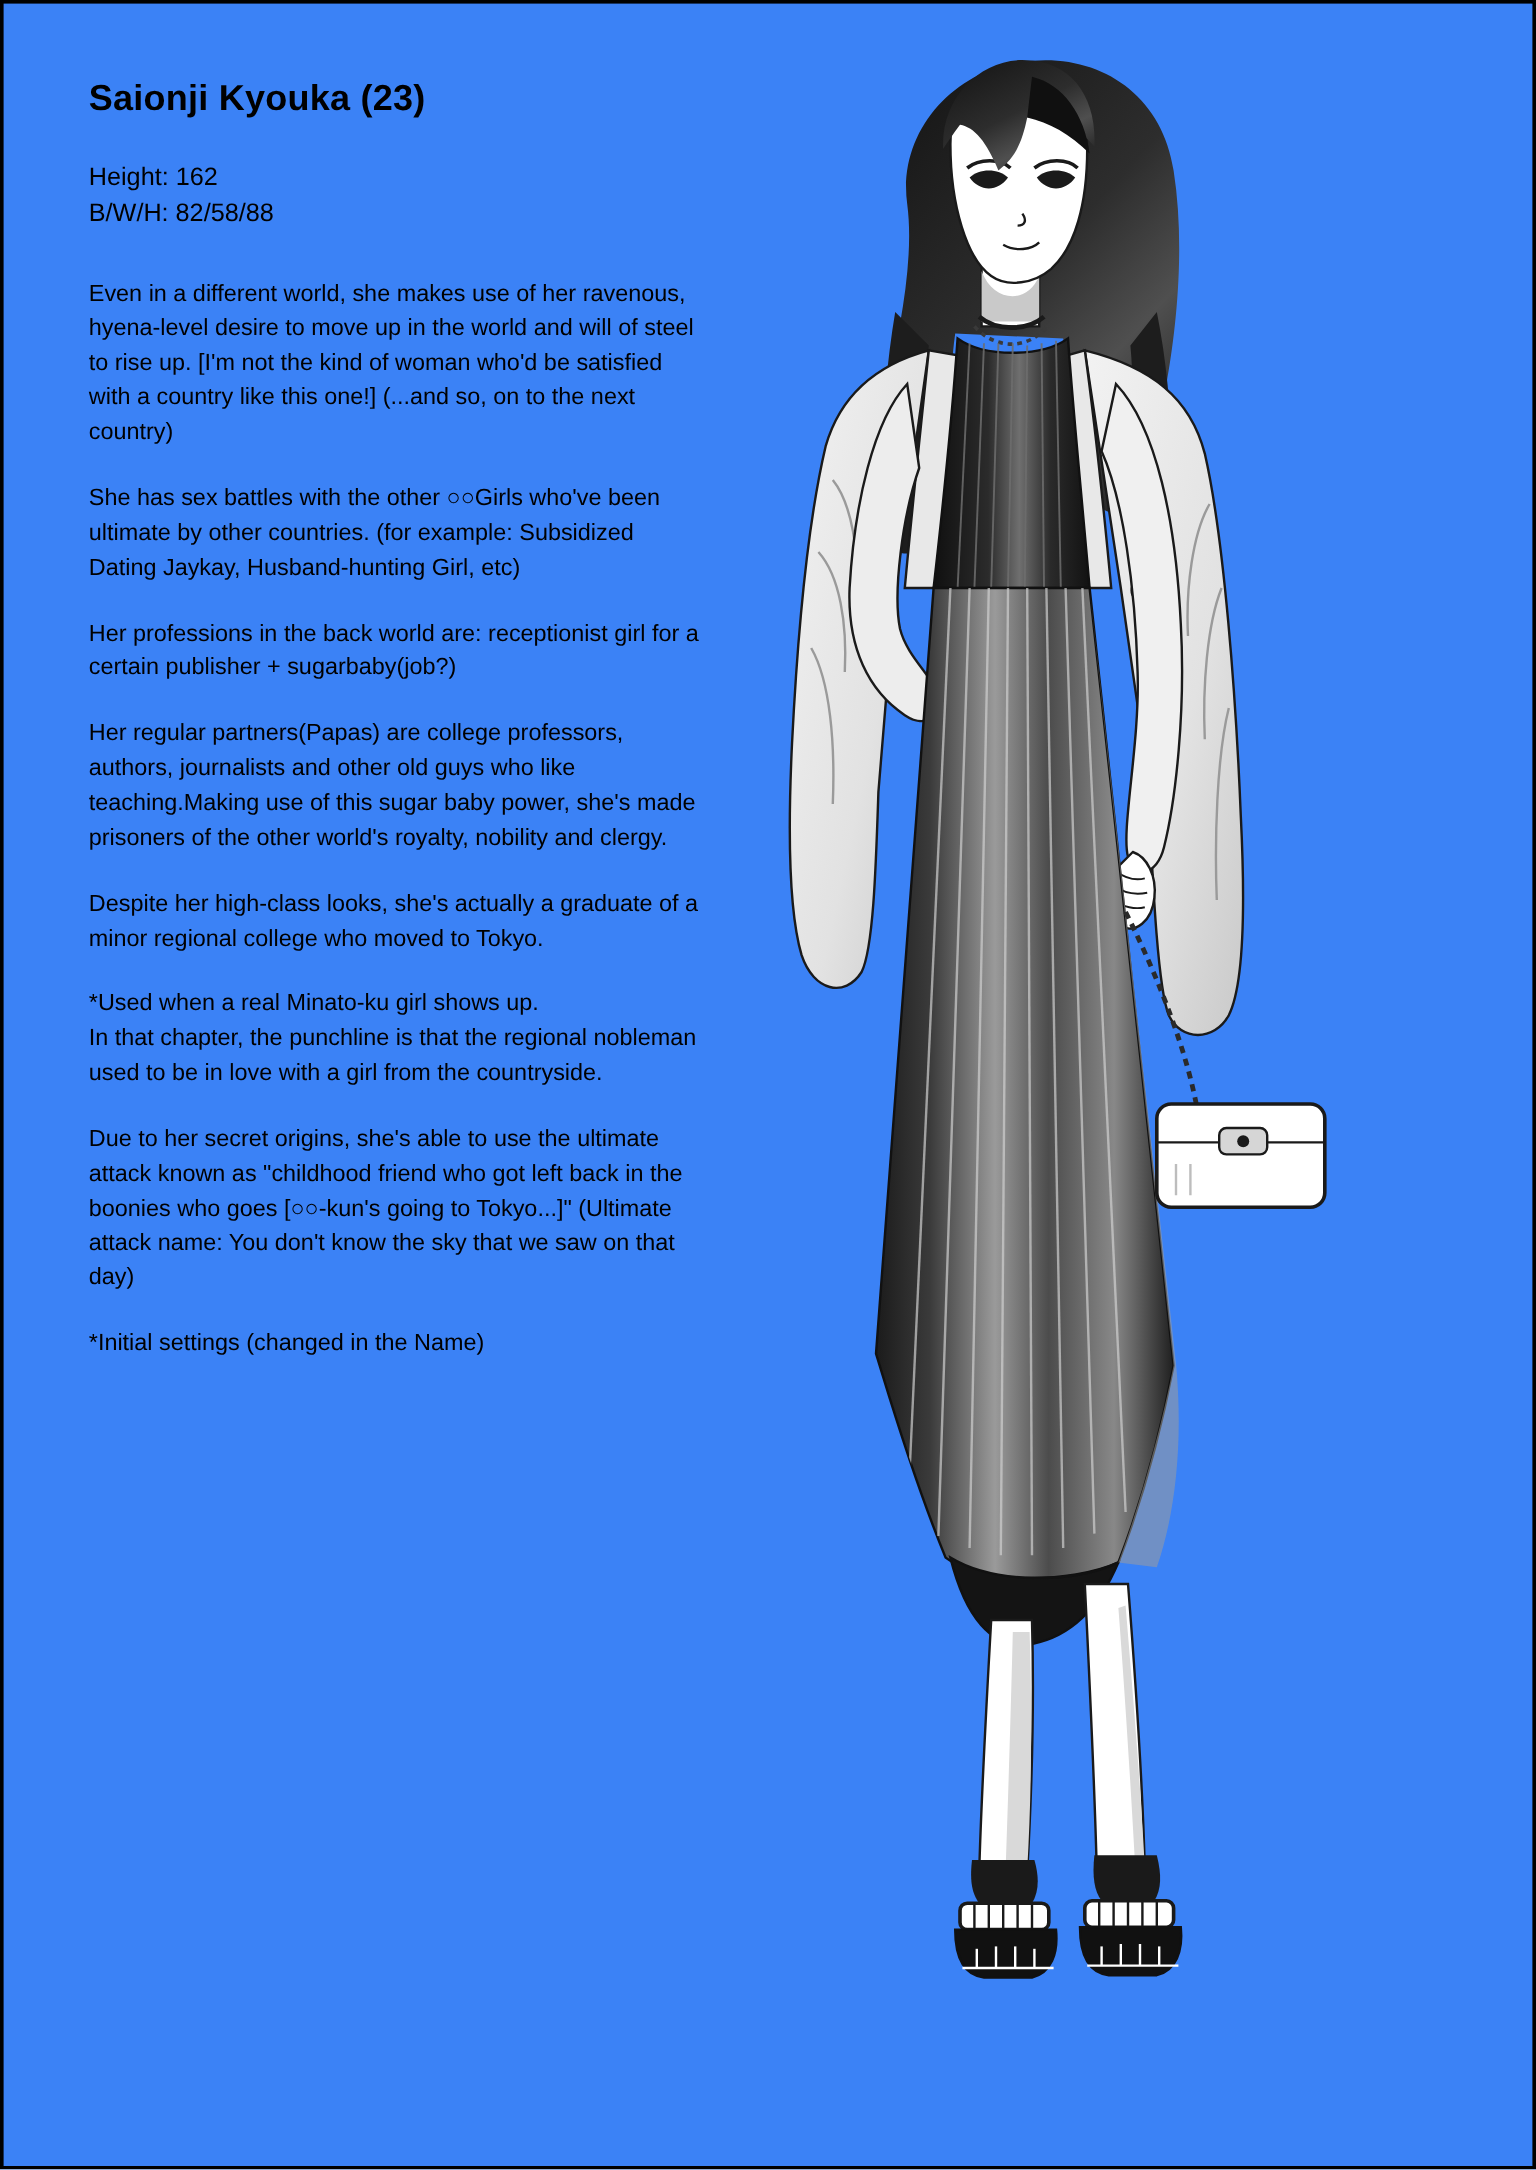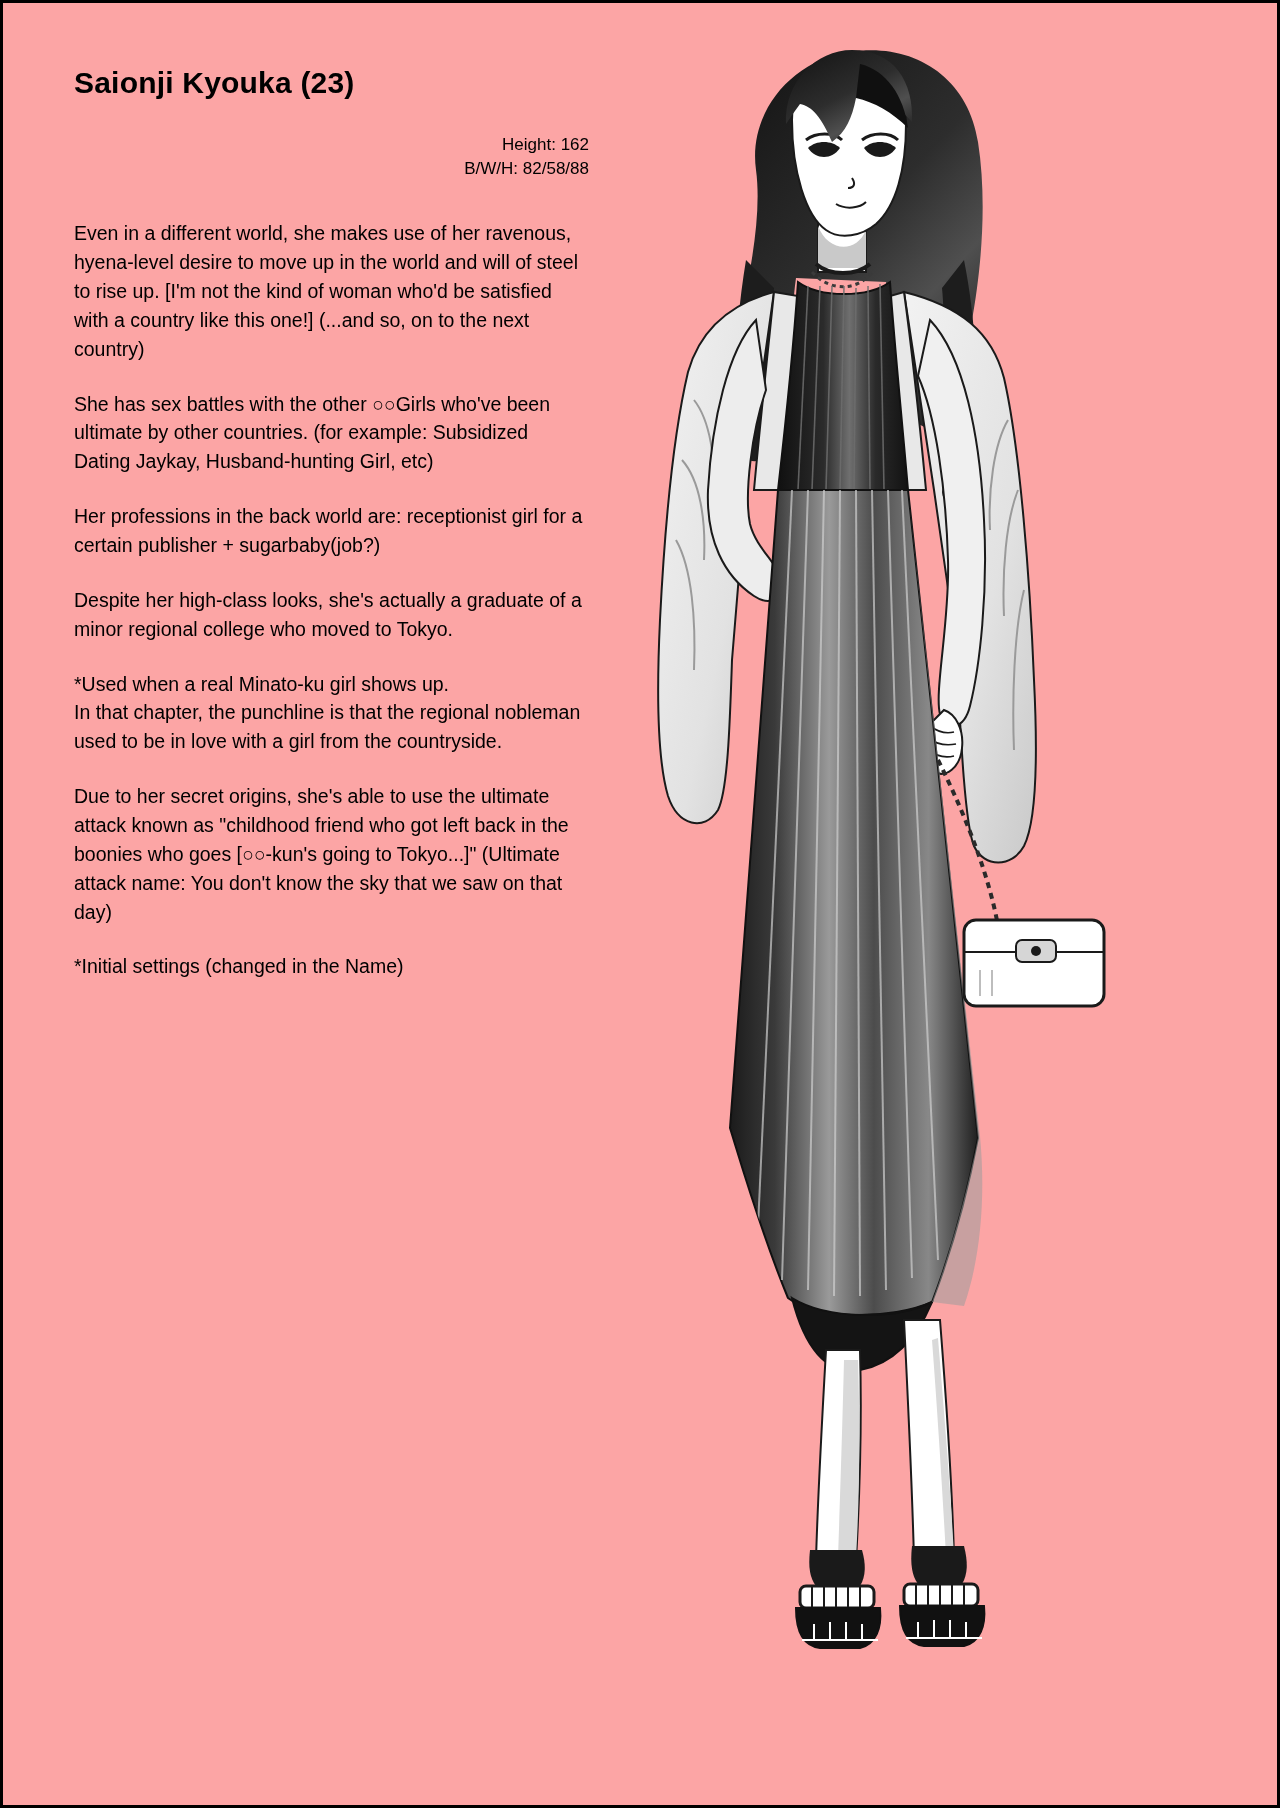--- a/index.html
+++ b/index.html
@@ -8,21 +8,21 @@
     background: #ffffff;
   }
   body {
     font-family: "Liberation Sans", sans-serif;
     color: #000000;
   }
   .page {
     position: relative;
     width: 1280px;
     height: 1808px;
-    background: #fca5a5;
+    background: #3b82f6;
     overflow: hidden;
   }
   
   .page-frame {
     position: absolute;
     left: 0; top: 0; right: 0; bottom: 0;
     border: 3px solid #000;
     box-sizing: border-box;
     pointer-events: none;
   }
@@ -33,25 +33,24 @@
     width: 515px;
   }
   .char-name {
     font-size: 30px;
     font-weight: bold;
     letter-spacing: 0.2px;
     margin: 0 0 34px 0;
     line-height: 1.1;
   }
   .stats {
-    font-size: 17px;
+    font-size: 21px;
     line-height: 1.42;
     margin: 0 0 38px 0;
     white-space: pre-line;
-    text-align: right;
   }
   .para {
     font-size: 19.5px;
     line-height: 1.48;
     margin: 0 0 26px 0;
   }
   .para:last-child { margin-bottom: 10px; }
 
   
   .illo {
@@ -73,20 +72,21 @@
   <div class="text-column">
 
     <h1 class="char-name">Saionji Kyouka (23)</h1>
 
     <div class="stats">Height: 162
 B/W/H: 82/58/88</div>
 
     <p class="para">Even in a different world, she makes use of her ravenous, hyena-level desire to move up in the world and will of steel to rise up. [I'm not the kind of woman who'd be satisfied with a country like this one!] (...and so, on to the next country)</p>
     <p class="para">She has sex battles with the other ○○Girls who've been ultimate by other countries. (for example: Subsidized Dating Jaykay, Husband-hunting Girl, etc)</p>
     <p class="para">Her professions in the back world are: receptionist girl for a certain publisher + sugarbaby(job?)</p>
+    <p class="para">Her regular partners(Papas) are college professors, authors, journalists and other old guys who like teaching.Making use of this sugar baby power, she's made prisoners of the other world's royalty, nobility and clergy.</p>
     <p class="para">Despite her high-class looks, she's actually a graduate of a minor regional college who moved to Tokyo.</p>
     <p class="para" style="white-space:pre-line;">*Used when a real Minato-ku girl shows up.
 In that chapter, the punchline is that the regional nobleman used to be in love with a girl from the countryside.</p>
     <p class="para">Due to her secret origins, she's able to use the ultimate attack known as "childhood friend who got left back in the boonies who goes [○○-kun's going to Tokyo...]" (Ultimate attack name: You don't know the sky that we saw on that day)</p>
     <p class="para">*Initial settings (changed in the Name)</p>
 
   </div>
 
   <div class="illo">
     <svg viewBox="0 0 700 1760" xmlns="http://www.w3.org/2000/svg" aria-hidden="true">

